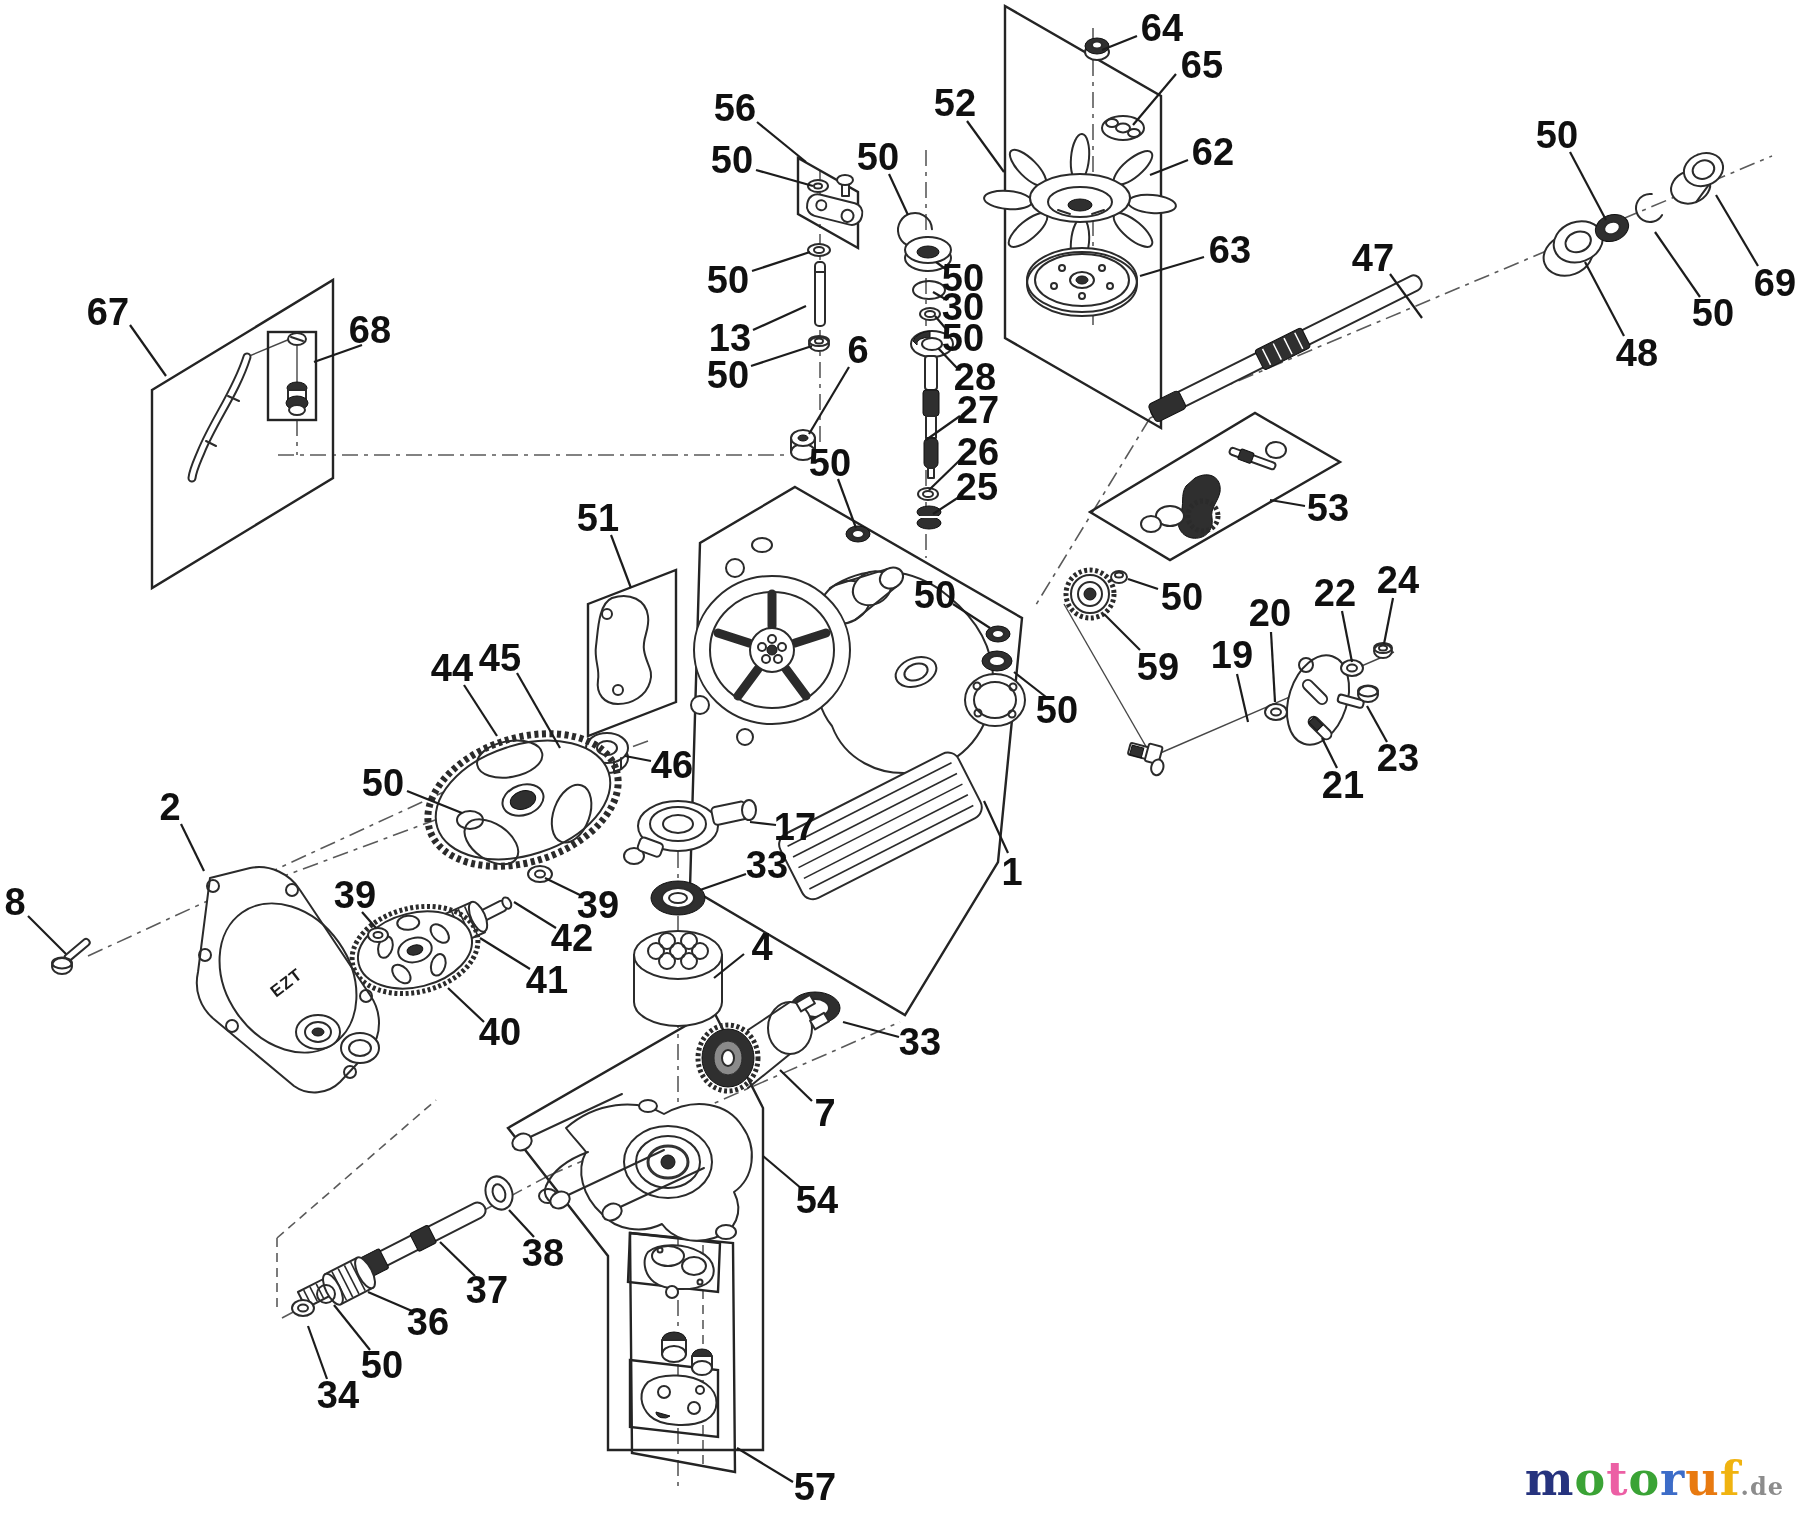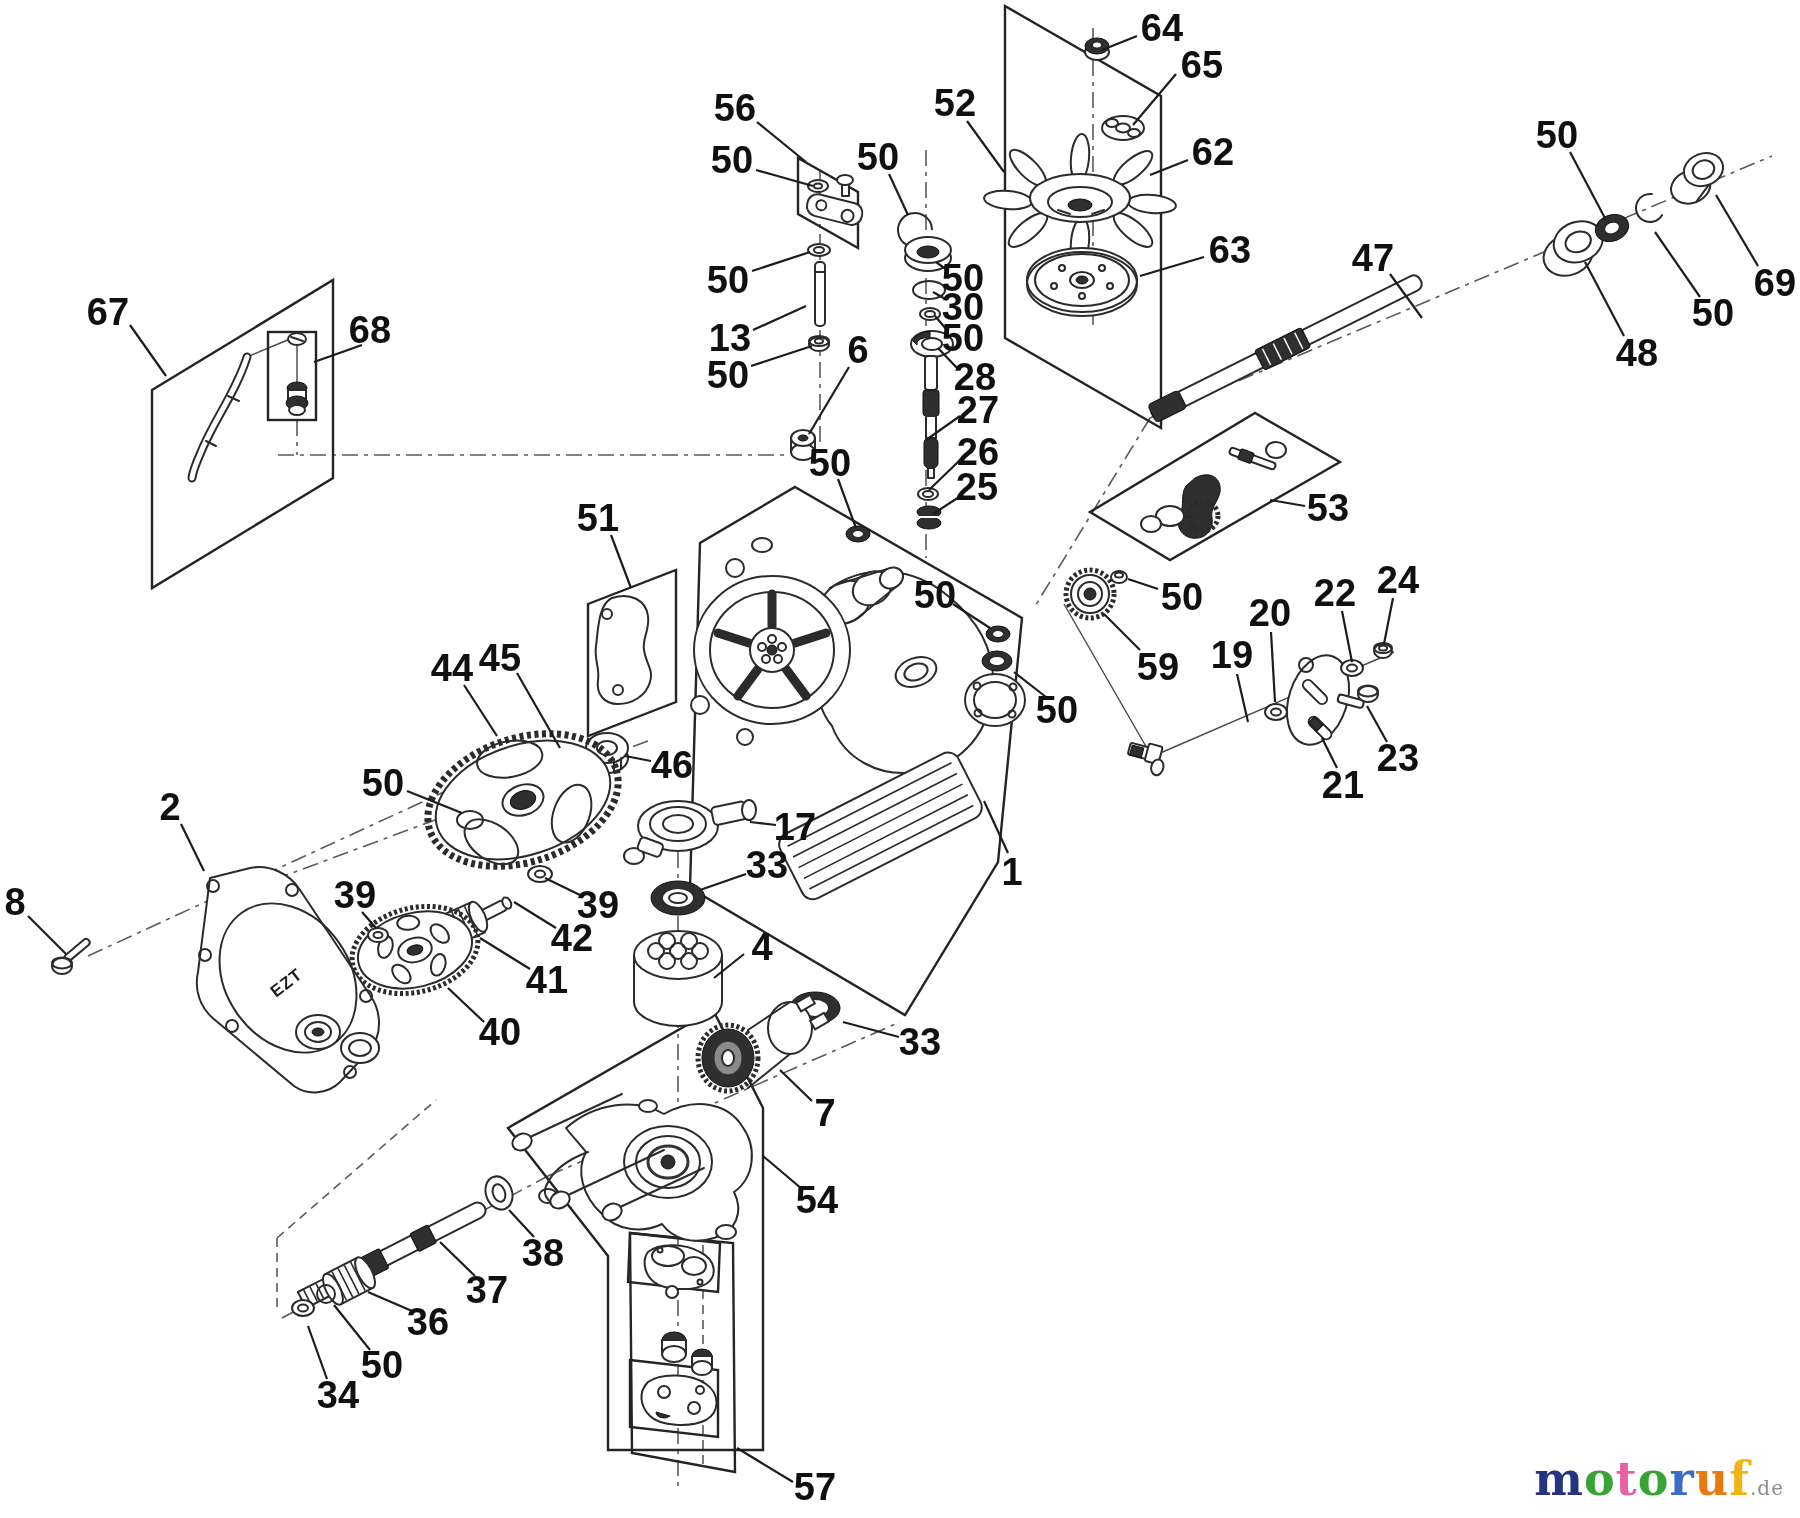--- a/index.html
+++ b/index.html
@@ -22,21 +22,21 @@
   .rib{stroke:#2b2b2b;stroke-width:1.6;}
   .spoke{stroke:#2b2b2b;stroke-width:9;stroke-linecap:round;}
 
   .leader{stroke:#1c1c1c;stroke-width:2.2;}
   .callout{font:700 38px "Liberation Sans",sans-serif;fill:#101010;
            text-anchor:middle;dominant-baseline:central;}
   .cover-text{font:700 17px "Liberation Sans",sans-serif;fill:#1c1c1c;letter-spacing:1px;}
 
   .watermark{position:absolute;right:16px;bottom:12px;
              font:700 46px "DejaVu Serif",serif;letter-spacing:1px;white-space:nowrap;}
-  .watermark .suffix{font-size:20px;font-weight:400;}
+  .watermark .suffix{font-size:24px;font-weight:700;}
 </style>
 </head>
 <body>
 
 <div class="stage">
 <svg id="diagram-svg" width="1800" height="1518" viewBox="0 0 1800 1518" xmlns="http://www.w3.org/2000/svg">
 
   <g>
     <path class="cl" d="M1093,28 V325"></path>
     <path class="cl" d="M926,150 V558"></path>

